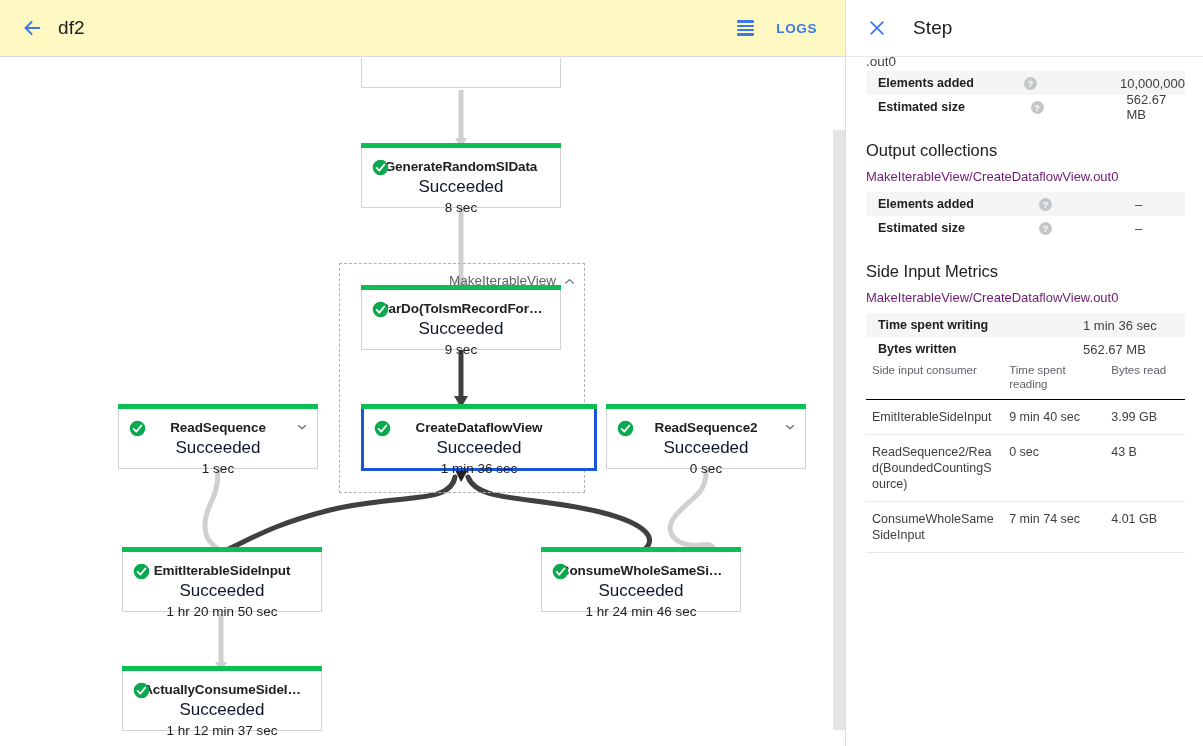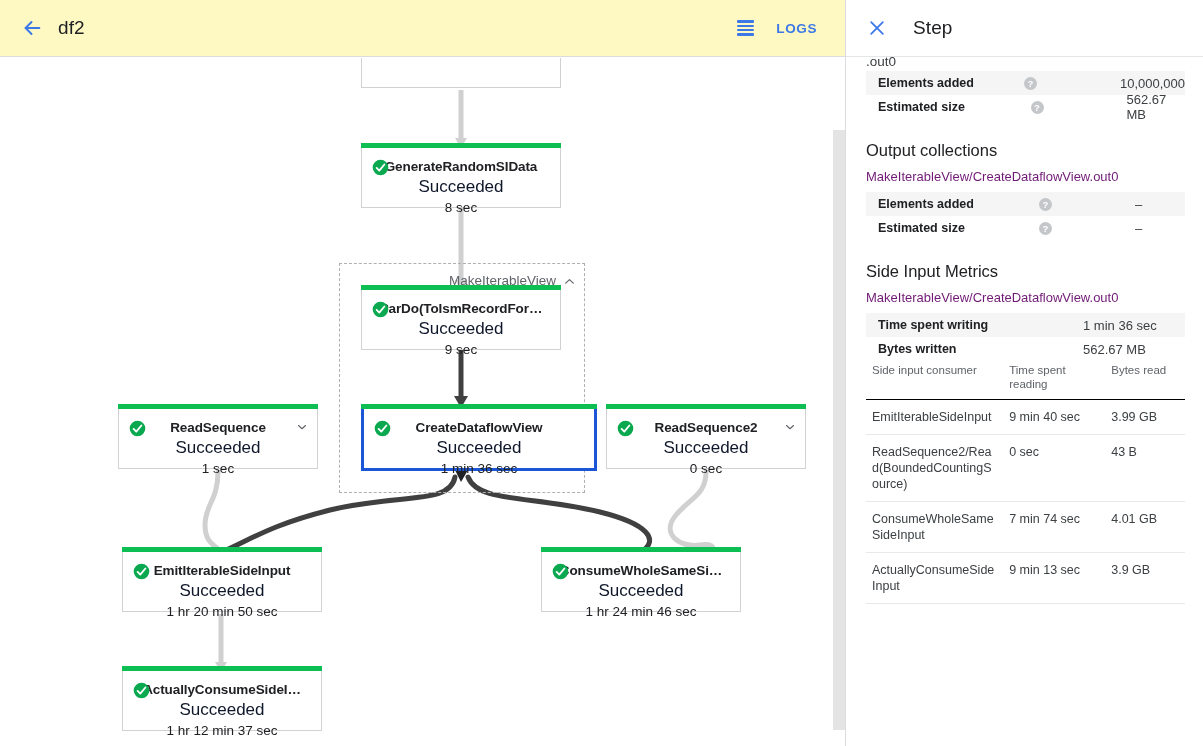--- a/index.html
+++ b/index.html
@@ -422,23 +422,18 @@
           <tr>
             <td>ReadSequence2/Read(BoundedCountingSource)</td>
             <td class="c2">0 sec</td>
             <td class="c3">43 B</td>
           </tr>
           <tr>
             <td>ConsumeWholeSameSideInput</td>
             <td class="c2">7 min 74 sec</td>
             <td class="c3">4.01 GB</td>
           </tr>
-          <tr>
-            <td>ActuallyConsumeSideInput</td>
-            <td class="c2">9 min 13 sec</td>
-            <td class="c3">3.9 GB</td>
-          </tr>
         </tbody>
       </table>
     </div>
   </div>
 
 </div>
 
 </body></html>

